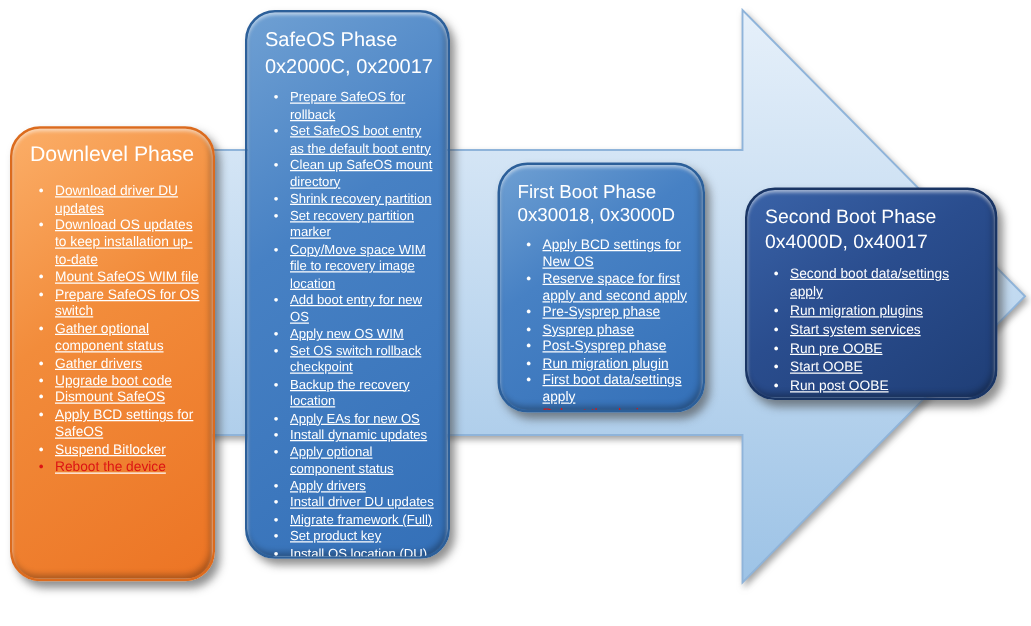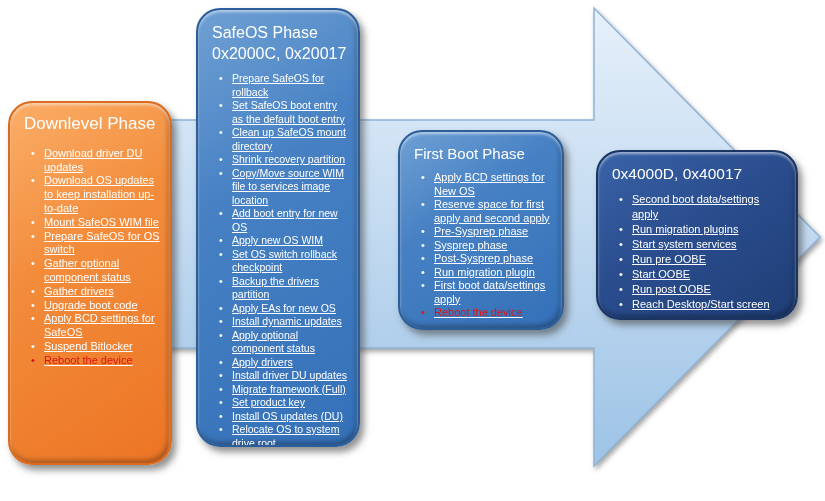--- a/index.html
+++ b/index.html
@@ -80,73 +80,75 @@
     <div class="inner">
       <h2>Downlevel Phase</h2>
       <ul>
           <li>Download driver DU updates</li>
           <li>Download OS updates to keep installation up-to-date</li>
           <li>Mount SafeOS WIM file</li>
           <li>Prepare SafeOS for OS switch</li>
           <li>Gather optional component status</li>
           <li>Gather drivers</li>
           <li>Upgrade boot code</li>
+          <li>Dismount SafeOS</li>
           <li>Apply BCD settings for SafeOS</li>
           <li>Suspend Bitlocker</li>
           <li class="red">Reboot the device</li>
         </ul>
     </div>
   </section>
 
   <section class="phase phase-safeos">
     <div class="inner">
       <h2><span>SafeOS Phase</span><span class="code">0x2000C, 0x20017</span></h2>
       <ul>
           <li>Prepare SafeOS for rollback</li>
           <li>Set SafeOS boot entry as the default boot entry</li>
           <li>Clean up SafeOS mount directory</li>
           <li>Shrink recovery partition</li>
-          <li>Copy/Move source WIM file to services image location</li>
+          <li>Set recovery partition marker</li>
+          <li>Copy/Move space WIM file to recovery image location</li>
           <li>Add boot entry for new OS</li>
           <li>Apply new OS WIM</li>
           <li>Set OS switch rollback checkpoint</li>
-          <li>Backup the drivers partition</li>
+          <li>Backup the recovery location</li>
           <li>Apply EAs for new OS</li>
           <li>Install dynamic updates</li>
           <li>Apply optional component status</li>
           <li>Apply drivers</li>
           <li>Install driver DU updates</li>
           <li>Migrate framework (Full)</li>
           <li>Set product key</li>
-          <li>Install OS updates (DU)</li>
+          <li>Install OS location (DU)</li>
           <li>Relocate OS to system drive root</li>
           <li class="red">Reboot the device</li>
         </ul>
     </div>
   </section>
 
   <section class="phase phase-first-boot">
     <div class="inner">
-      <h2><span>First Boot Phase</span></h2>
+      <h2><span>First Boot Phase</span><span class="code">0x30018, 0x3000D</span></h2>
       <ul>
           <li>Apply BCD settings for New OS</li>
           <li>Reserve space for first apply and second apply</li>
           <li>Pre-Sysprep phase</li>
           <li>Sysprep phase</li>
           <li>Post-Sysprep phase</li>
           <li>Run migration plugin</li>
           <li>First boot data/settings apply</li>
           <li class="red">Reboot the device</li>
         </ul>
     </div>
   </section>
 
   <section class="phase phase-second-boot">
     <div class="inner">
-      <h2><span class="code">0x4000D, 0x40017</span></h2>
+      <h2><span>Second Boot Phase</span><span class="code">0x4000D, 0x40017</span></h2>
       <ul>
           <li>Second boot data/settings apply</li>
           <li>Run migration plugins</li>
           <li>Start system services</li>
           <li>Run pre OOBE</li>
           <li>Start OOBE</li>
           <li>Run post OOBE</li>
           <li>Reach Desktop/Start screen</li>
         </ul>
     </div>

